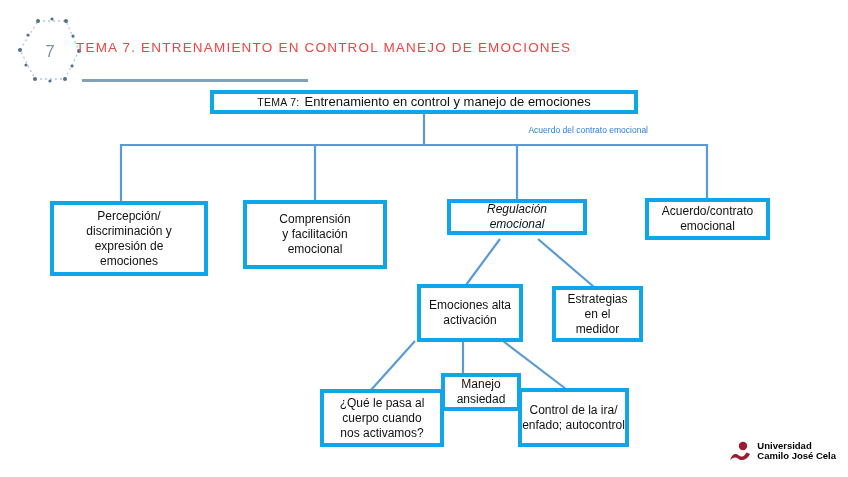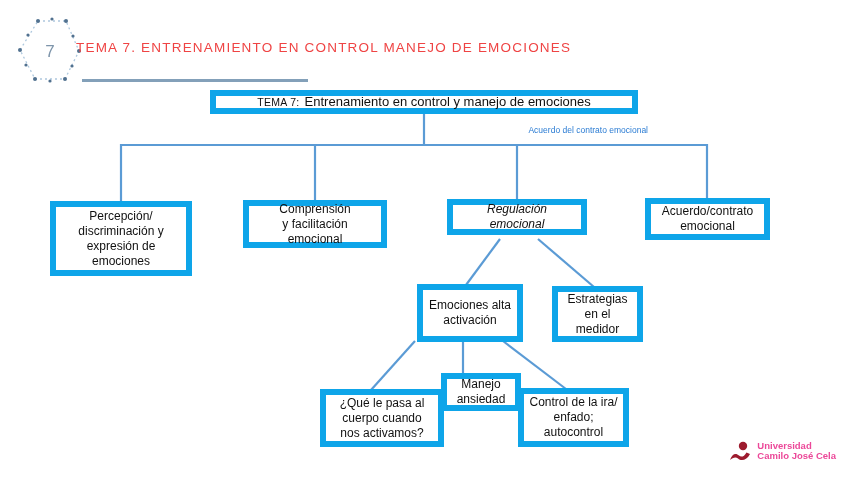--- a/index.html
+++ b/index.html
@@ -40,42 +40,42 @@
     position: absolute;
     left: 0; top: 0;
     width: 848px; height: 477px;
     pointer-events: none;
   }
   .connector-layer line { stroke: #5b9bd5; stroke-width: 2.2; }
 
   .box {
     position: absolute;
     background: #ffffff;
-    border: 6px solid #0ea5e9;
+    border: 4px solid #0ea5e9;
     color: #111111;
     font-size: 12px;
     line-height: 1.25;
     display: flex;
     align-items: center;
     justify-content: center;
     text-align: center;
   }
   .box-root {
     left: 210px; top: 90px; width: 428px; height: 24px;
     white-space: nowrap;
     font-size: 13px;
   }
   .box-root .root-prefix {
     font-size: 10.5px;
     letter-spacing: 0.3px;
     margin-right: 5px;
     padding-top: 1px;
   }
-  .b-percepcion { left: 50px;  top: 201px; width: 142px; height: 75px; padding: 0 14px; }
-  .b-comprension{ left: 243px; top: 200px; width: 144px; height: 48px; padding: 0 30px; }
+  .b-percepcion { left: 50px;  top: 201px; width: 158px; height: 75px; padding: 0 14px; }
+  .b-comprension{ left: 243px; top: 200px; width: 144px; height: 69px; padding: 0 30px; }
   .b-regulacion { left: 447px; top: 199px; width: 140px; height: 36px; padding: 0 10px; font-style: italic; }
   .b-acuerdo    { left: 645px; top: 198px; width: 125px; height: 42px; padding: 0 6px;  }
   .b-emociones  { left: 417px; top: 284px; width: 106px;  height: 58px; padding: 0 4px; }
   .b-estrategias{ left: 552px; top: 286px; width: 91px;  height: 56px; padding: 0 12px; }
   .b-quepasa    { left: 288px; top: 389px; width: 124px; height: 58px; padding: 0 8px; margin-left: 32px;  }
   .b-manejo     { left: 423px; top: 373px; width: 80px;  height: 38px; padding: 0 0; margin-left: 18px;  }
   .b-control    { left: 518px; top: 388px; width: 111px; height: 59px; padding: 0 0; }
 
   .annotation {
     position: absolute;
@@ -89,21 +89,21 @@
   }
 
   
   .logo {
     position: absolute;
     right: 12px;
     bottom: 14px;
     display: flex;
     align-items: center;
     gap: 4px;
-    color: #ec4899;
+    color: #000000;
   }
   .logo-text { line-height: 1.1; font-weight: bold; }
   .logo-line1 { font-size: 9.5px; }
   .logo-line2 { font-size: 9.5px; }
 </style>
 </head>
 <body>
 
 <div class="slide">
 

